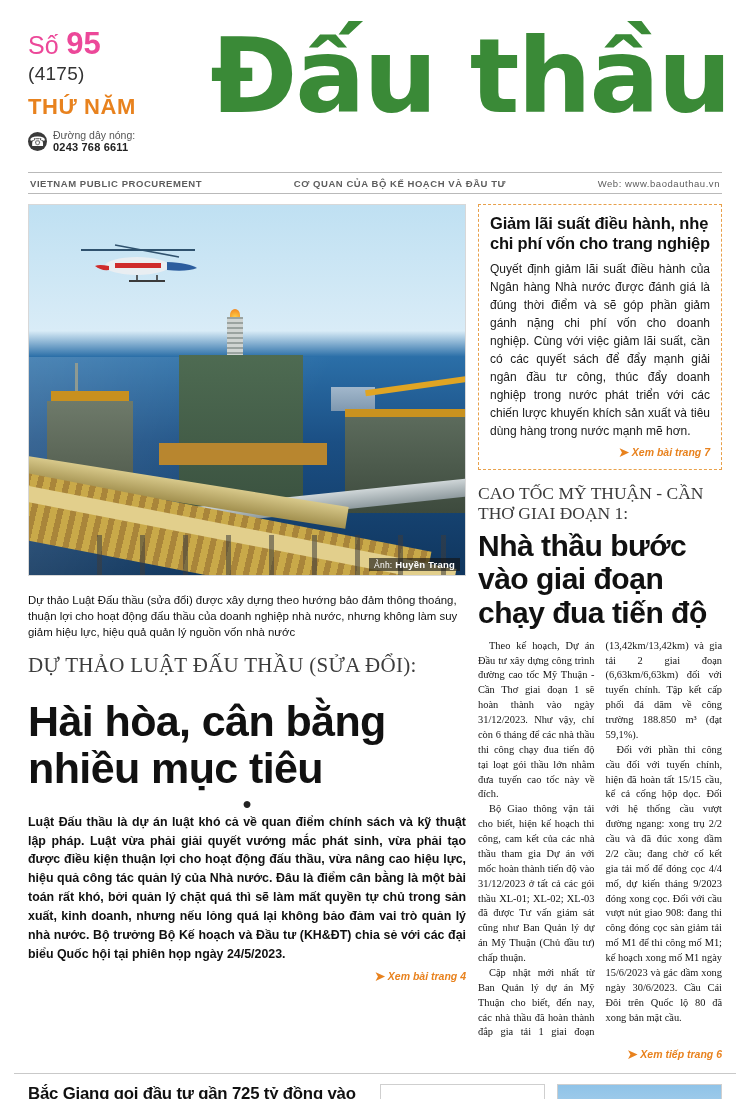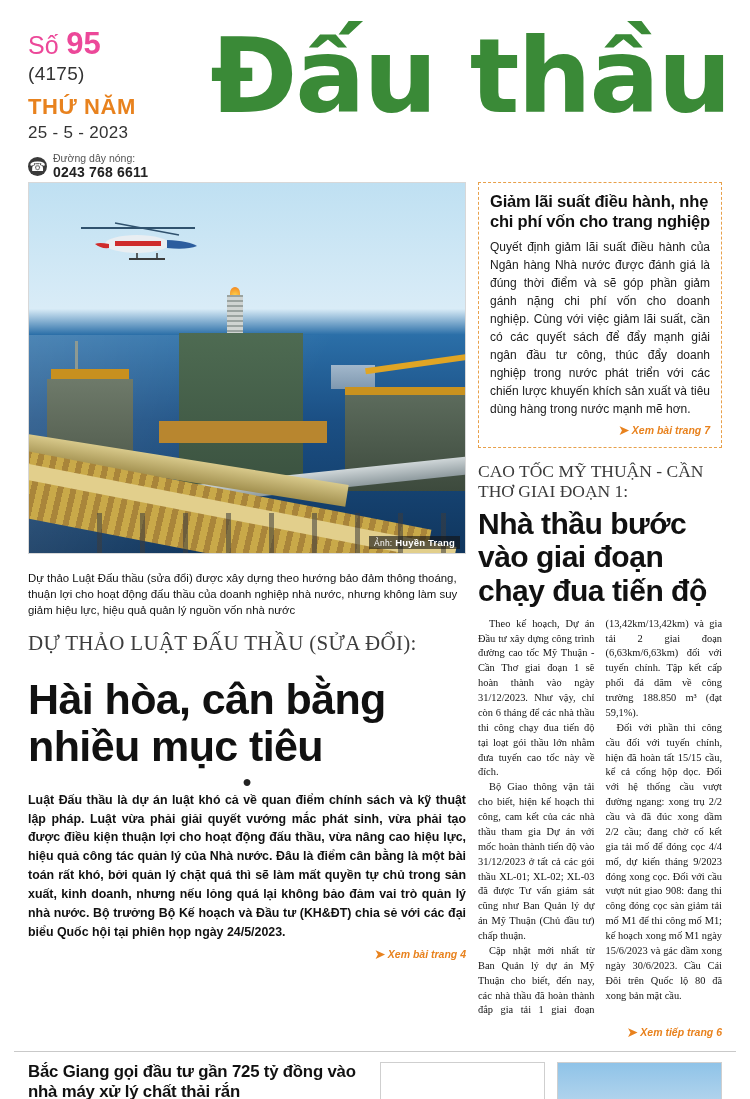--- a/index.html
+++ b/index.html
@@ -21,21 +21,21 @@
   .weekday { font-size: 22px; font-weight: 700; color: #e8821e; margin-top: 9px; letter-spacing: .6px; }
   .datetext { font-size: 17px; color: #333; margin-top: 3px; letter-spacing: .3px; }
   .hotline { display: flex; align-items: center; gap: 6px; margin-top: 9px; }
   .phone-ic { width: 19px; height: 19px; border-radius: 50%; background: #3a3a3a; position: relative; flex: none; }
   .phone-ic::after {
     content: "\260E"; position: absolute; left: 0; top: 0; width: 19px; height: 19px;
     color: #fff; font-size: 13px; line-height: 19px; text-align: center;
   }
   .hot-txt { line-height: 1.15; }
   .hot-lbl { font-size: 10.5px; color: #555; }
-  .hot-num { font-size: 14px; font-weight: 700; color: #222; letter-spacing: .2px; }
+  .hot-num { font-size: 11px; font-weight: 700; color: #222; letter-spacing: .2px; }
 
   .mast-title { flex: 1; text-align: center; padding-top: 4px; }
   .mast-title .logo {
     font-family: "DejaVu Sans", sans-serif;
     font-size: 104px; font-weight: 700; color: #3a8a37;
     line-height: 1.08; letter-spacing: -2px; white-space: nowrap;
   }
 
   .strapline {
     display: flex; align-items: center; justify-content: space-between;
@@ -146,34 +146,38 @@
 <div class="page">
 
   <div class="masthead">
     <div class="mast-left">
       <div class="issue-line">
         <span>Số</span>
         <b>95</b>
       </div>
       <div class="issue-sub">(4175)</div>
       <div class="weekday">THỨ NĂM</div>
-      <div class="datetext">25 - 5 - 2023</div>
       <div class="hotline">
         <span class="phone-ic"></span>
         <span class="hot-txt">
           <span class="hot-lbl" style="display:block">Đường dây nóng:</span>
           <span class="hot-num" style="display:block">0243 768 6611</span>
         </span>
       </div>
     </div>
     <div class="mast-title">
       <div class="logo">Đấu thầu</div>
     </div>
   </div>
 
+  <div class="strapline">
+    <span>VIETNAM PUBLIC PROCUREMENT</span>
+    <span class="mid">CƠ QUAN CỦA BỘ KẾ HOẠCH VÀ ĐẦU TƯ</span>
+    <span class="rgt">Web: www.baodauthau.vn</span>
+  </div>
 
   <div class="content">
 
     <div class="col-left">
 
       <div class="hero">
         <div class="sea-shine"></div>
         <svg class="heli" viewBox="0 0 140 46">
           <line x1="6" y1="9" x2="120" y2="9" stroke="#30526e" stroke-width="2"></line>
           <line x1="40" y1="4" x2="104" y2="16" stroke="#30526e" stroke-width="1.6"></line>

